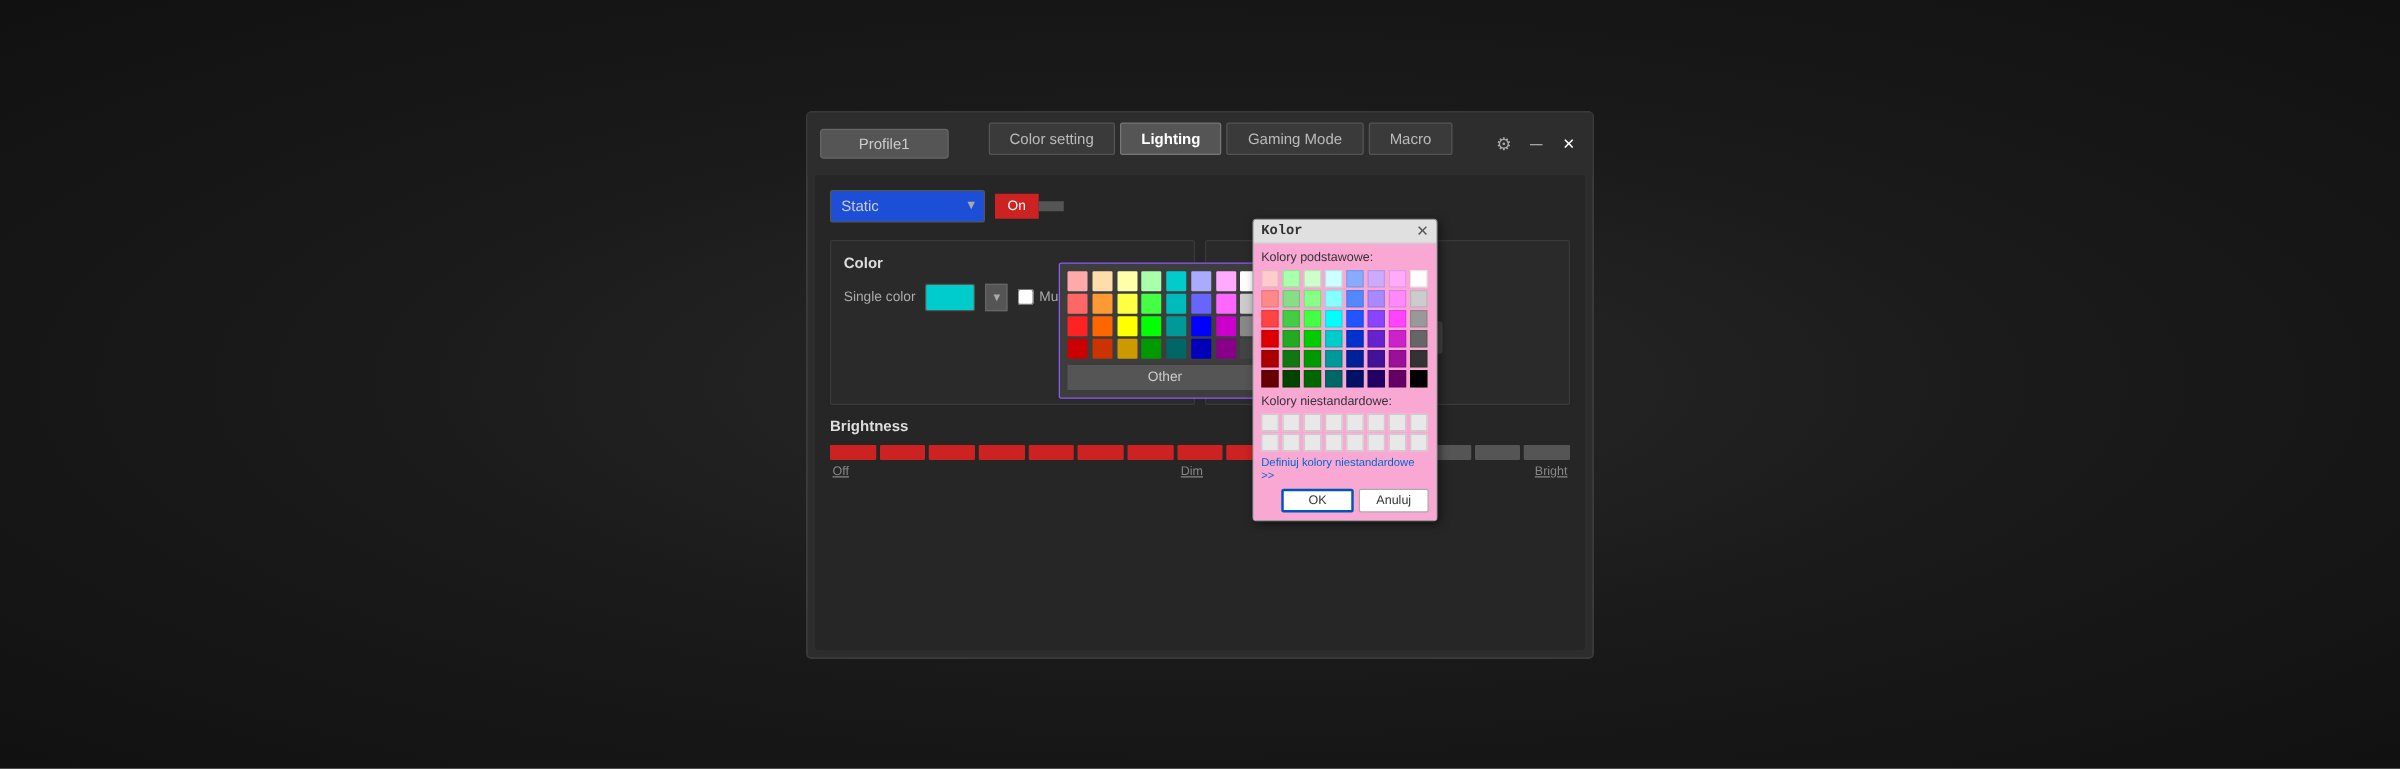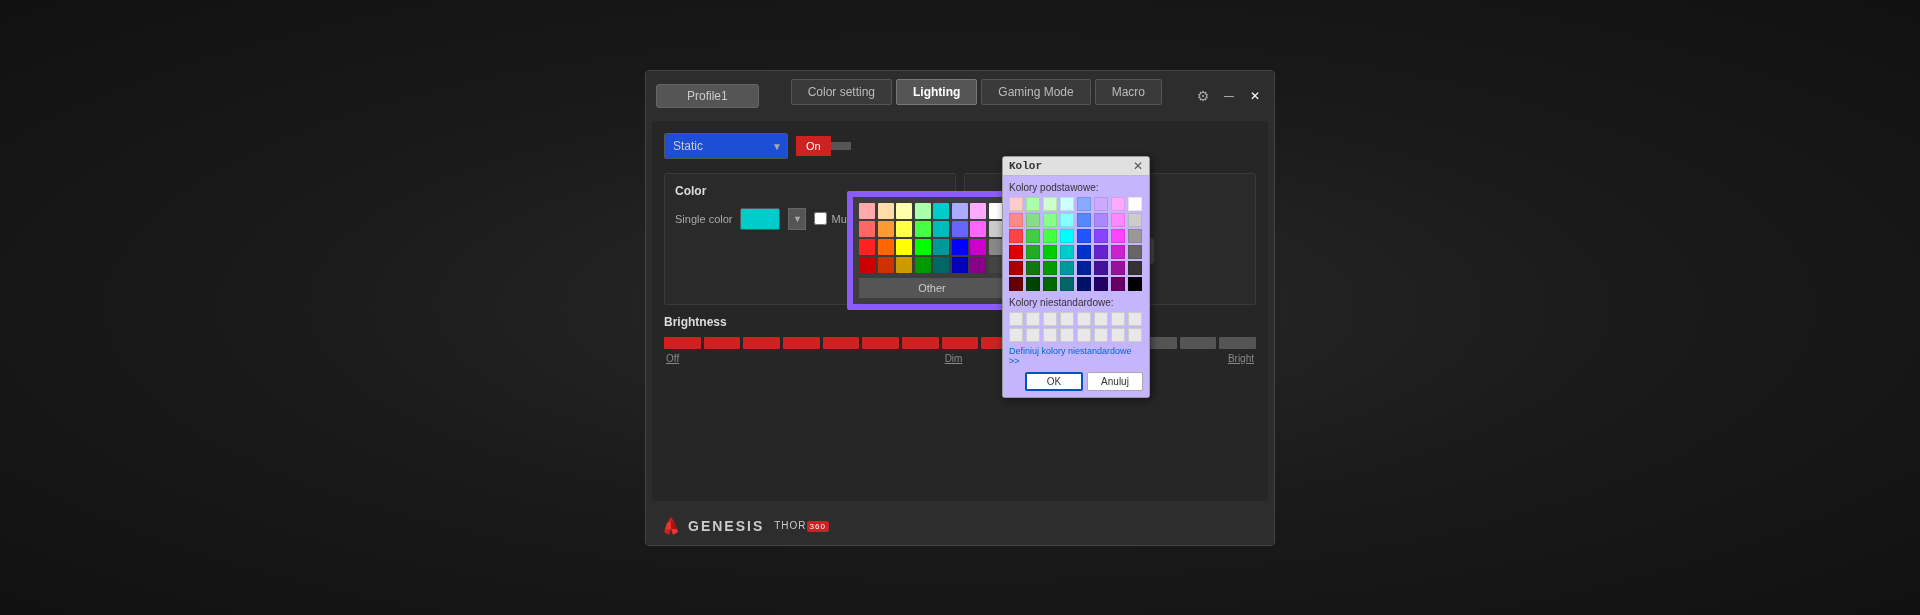--- a/index.html
+++ b/index.html
@@ -219,21 +219,21 @@
     .multicolor-check input {
       accent-color: #555;
     }
 
     
     .color-picker-popup {
       position: absolute;
       left: 195px;
       top: 70px;
       background: #3d3d3d;
-      border: 6px solid #8b5cf6;
+      border: 1px solid #8b5cf6;
       border-radius: 2px;
       padding: 6px;
       z-index: 10;
       width: 170px;
     }
 
     .color-grid {
       display: grid;
       grid-template-columns: repeat(8, 1fr);
       gap: 2px;
@@ -364,21 +364,21 @@
       background: none;
       border: none;
       color: #555;
       font-size: 12px;
       cursor: pointer;
       line-height: 1;
     }
 
     .kolor-body {
       padding: 6px;
-      background: #c4b5fd;
+      background: #f9a8d4;
     }
 
     .kolor-section-title {
       color: #333;
       font-size: 10px;
       margin-bottom: 4px;
     }
 
     .kolor-grid {
       display: grid;
@@ -704,26 +704,13 @@
         <a href="#" class="define-link">Definiuj kolory niestandardowe &gt;&gt;</a>
 
         <div class="kolor-buttons">
           <button class="kolor-ok">OK</button>
           <button class="kolor-cancel">Anuluj</button>
         </div>
       </div>
     </div>
   </div>
 
-  <div class="bottom-logo">
-    <svg class="logo-icon" viewBox="0 0 22 22" width="22" height="22">
-      <polygon points="11,2 15,8 11,6 7,8" fill="#cc2222"></polygon>
-      <polygon points="7,8 11,6 11,14 5,14" fill="#ee3333"></polygon>
-      <polygon points="11,6 15,8 17,14 11,14" fill="#aa1111"></polygon>
-      <polygon points="5,14 11,14 9,20 4,17" fill="#cc2222"></polygon>
-      <polygon points="11,14 17,14 18,17 13,20" fill="#ee3333"></polygon>
-    </svg>
-    <span class="logo-text">GENESIS</span>
-    <span class="logo-product">
-      <span>THOR</span><span class="thor-badge">360</span>
-    </span>
-  </div>
 </div>
 
 </body></html>

